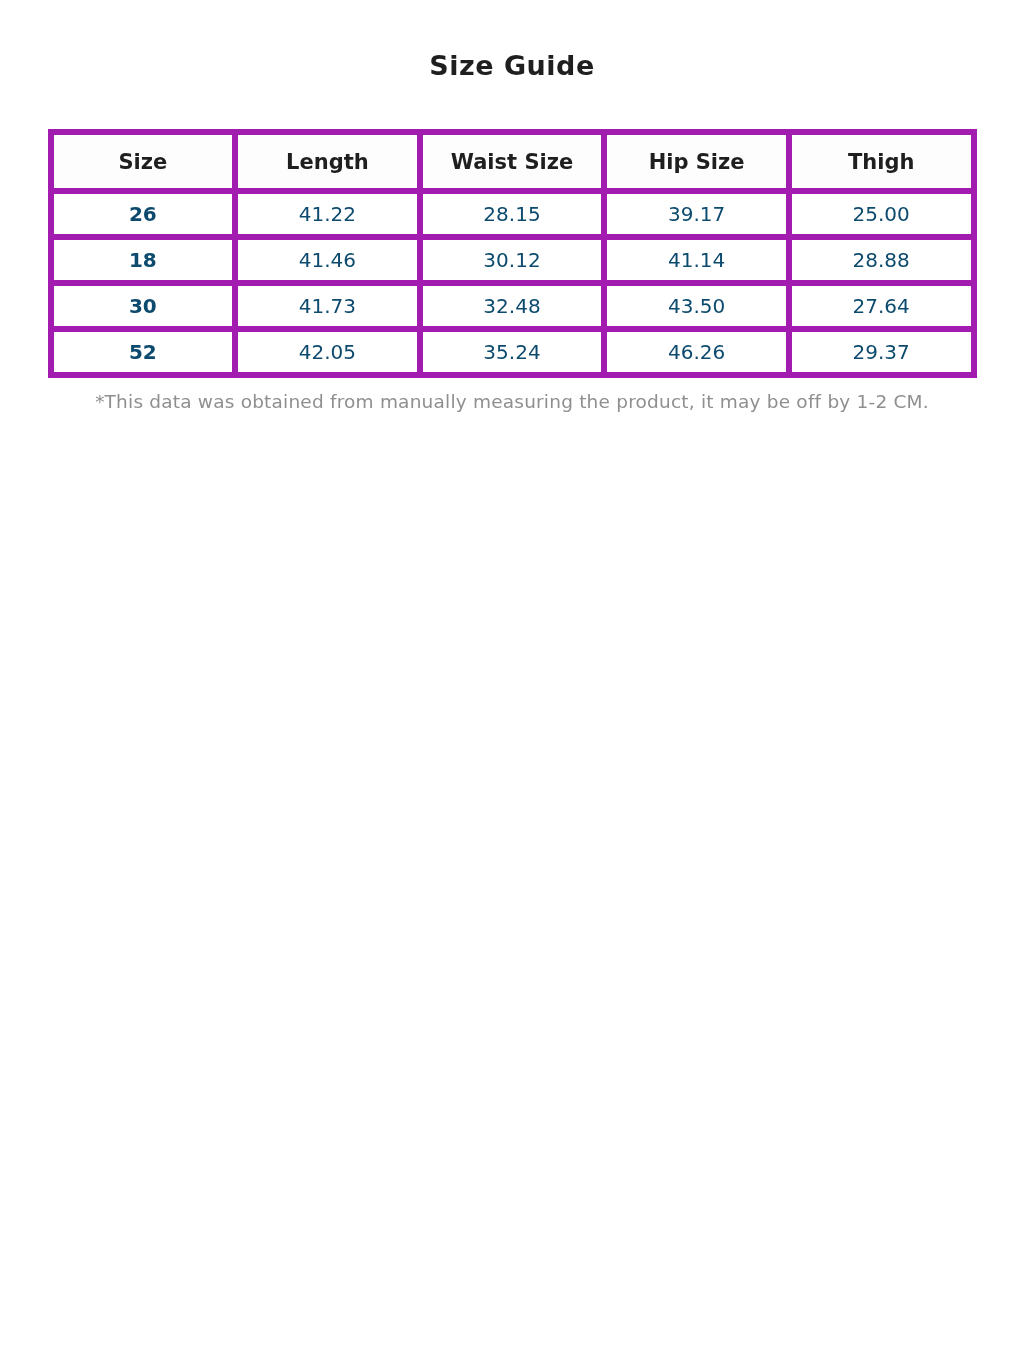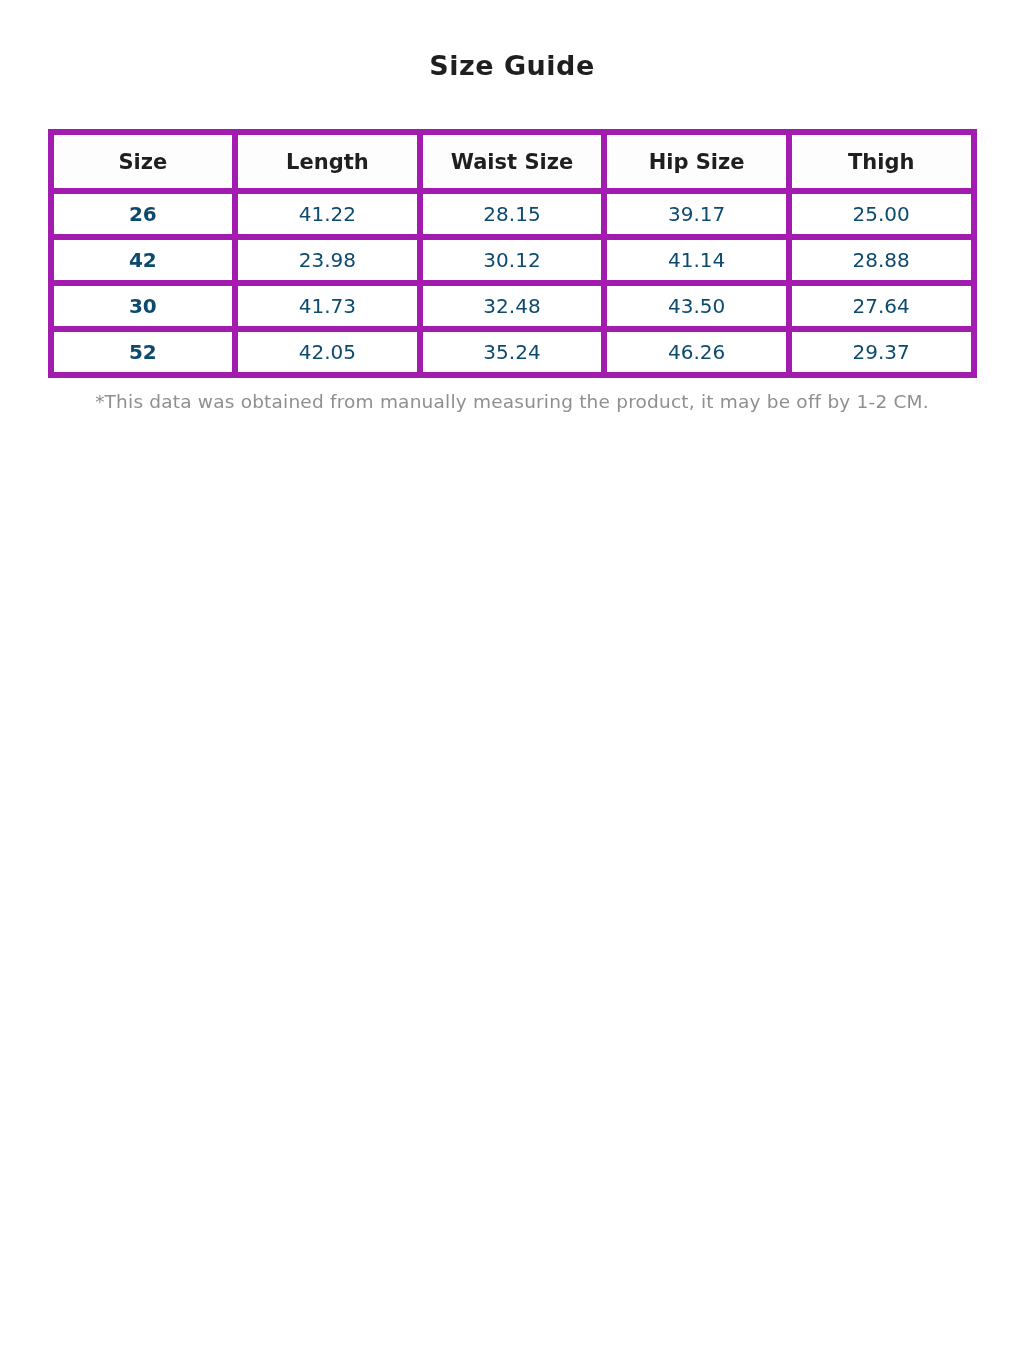--- a/index.html
+++ b/index.html
@@ -88,22 +88,22 @@
     </thead>
     <tbody>
         <tr>
           <td class="size-col">26</td>
           <td>41.22</td>
           <td>28.15</td>
           <td>39.17</td>
           <td>25.00</td>
         </tr>
         <tr>
-          <td class="size-col">42</td>
-          <td>23.98</td>
+          <td class="size-col">18</td>
+          <td>41.46</td>
           <td>30.12</td>
           <td>41.14</td>
           <td>28.88</td>
         </tr>
         <tr>
           <td class="size-col">30</td>
           <td>41.73</td>
           <td>32.48</td>
           <td>43.50</td>
           <td>27.64</td>

